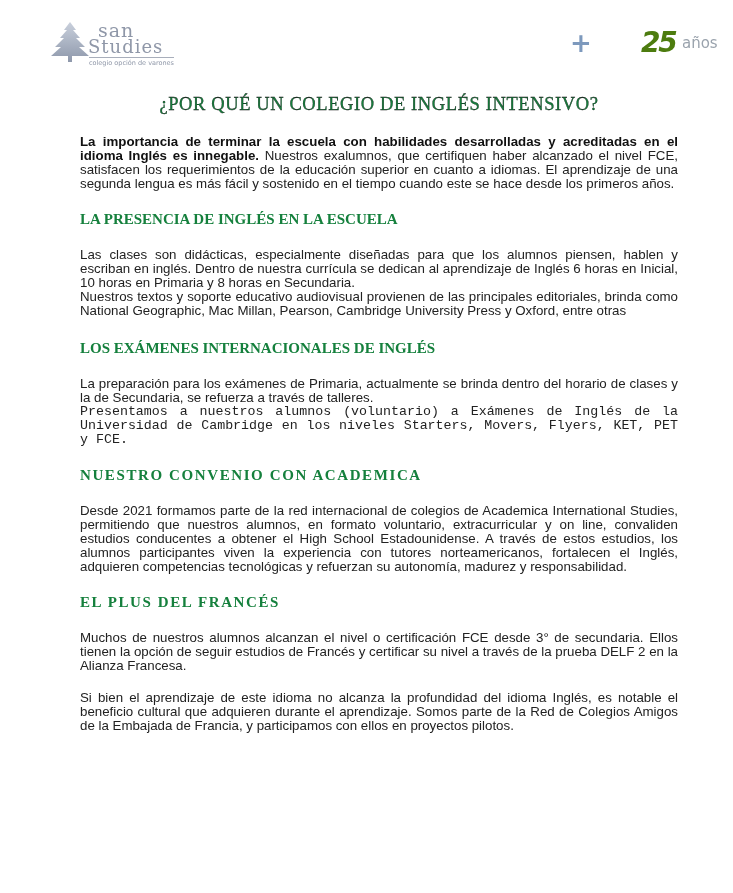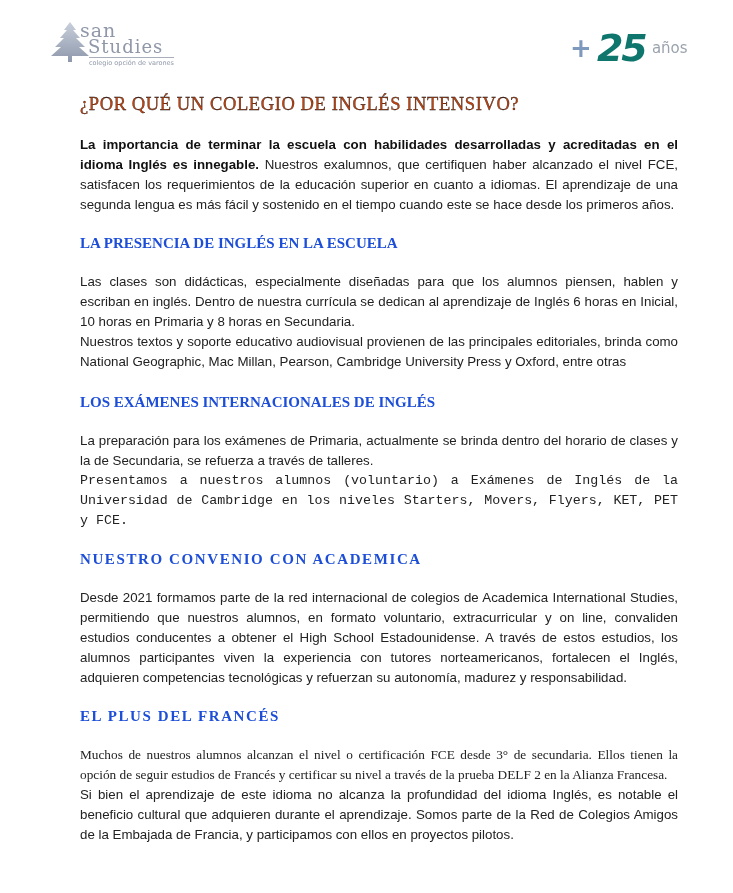--- a/index.html
+++ b/index.html
@@ -1,39 +1,39 @@
 <!DOCTYPE html>
 <html><head>
 <meta charset="utf-8">
 <style>
   html, body { margin:0; padding:0; background:#ffffff; }
   body { width:733px; height:893px; position:relative; overflow:hidden;
          font-family:"DejaVu Sans", sans-serif; color:#1a1a1a; }
   .header { position:absolute; left:0; top:0; width:733px; height:80px; }
   .logo { position:absolute; left:48px; top:20px; width:140px; height:48px; }
   .logo svg { position:absolute; left:0; top:0; }
-  .logo-san { position:absolute; left:32px; top:0px; font-family:"DejaVu Serif", serif;
+  .logo-san { position:absolute; left:50px; top:0px; font-family:"DejaVu Serif", serif;
               font-size:19px; color:#8f97a8; letter-spacing:1px; line-height:20px; }
   .logo-charbel { position:absolute; left:40px; top:17px; font-family:"DejaVu Serif", serif;
               font-size:18px; color:#8f97a8; letter-spacing:1px; line-height:20px; }
   .logo-sub { position:absolute; left:41px; top:37px; font-size:6.5px; color:#8f97a8;
               border-top:1px solid #a8aebb; padding-top:1px; white-space:nowrap; }
   .anniv { position:absolute; left:570px; top:26px; height:40px; white-space:nowrap; }
   .anniv-plus { font-size:26px; color:#7d99bd; font-weight:bold; vertical-align:middle; }
-  .anniv-num { font-size:38px; color:#0f766e; font-weight:bold; font-style:italic; vertical-align:middle; letter-spacing:-2px; }
+  .anniv-num { font-size:28px; color:#4d7c0f; font-weight:bold; font-style:italic; vertical-align:middle; letter-spacing:-2px;margin-left:44px; }
   .anniv-word { font-size:15px; color:#9aa3ad; vertical-align:middle; margin-left:1px; }
 
   .content { position:absolute; left:80px; top:94px; width:598px; }
-  .title { text-align:left; font-family:"Liberation Serif", serif; font-size:18.5px;
-           letter-spacing:0.6px; margin:0 0 20px 0; color:#c2410c; font-weight:normal; -webkit-text-stroke:0.3px #111; }
-  p { margin:0; font-family:"Liberation Sans", sans-serif; font-size:13.3px; line-height:20px;
+  .title { text-align:center; font-family:"Liberation Serif", serif; font-size:18.5px;
+           letter-spacing:0.6px; margin:0 0 20px 0; color:#15803d; font-weight:normal; -webkit-text-stroke:0.3px #111; }
+  p { margin:0; font-family:"Liberation Sans", sans-serif; font-size:13.3px; line-height:14px;
       text-align:justify; color:#222; }
   p.last-left { text-align-last:left; }
   .bold { font-weight:bold; color:#111; }
-  h2 { font-family:"Liberation Serif", serif; color:#1d4ed8; font-size:15px; margin:0;
+  h2 { font-family:"Liberation Serif", serif; color:#15803d; font-size:15px; margin:0;
        font-weight:bold; letter-spacing:0px; }
   h2.wide { letter-spacing:1.6px; font-size:15px; }
 </style>
 </head>
 <body>
 
 <div class="header">
   <div class="logo">
     <svg width="44" height="44" viewBox="0 0 44 44">
       <defs>
@@ -72,16 +72,16 @@
     <p class="last-left" style="margin-bottom:20px;font-family:Liberation Mono, monospace;">Presentamos a nuestros alumnos (voluntario) a Exámenes de Inglés de la Universidad de Cambridge en los niveles Starters, Movers, Flyers, KET, PET y FCE.</p>
   </section>
 
   <section>
     <h2 class="wide" style="margin-bottom:20px;">NUESTRO CONVENIO CON ACADEMICA</h2>
     <p class="last-left" style="margin-bottom:20px;">Desde 2021 formamos parte de la red internacional de colegios de Academica International Studies, permitiendo que nuestros alumnos, en formato voluntario, extracurricular y on line, convaliden estudios conducentes a obtener el High School Estadounidense. A través de estos estudios, los alumnos participantes viven la experiencia con tutores norteamericanos, fortalecen el Inglés, adquieren competencias tecnológicas y refuerzan su autonomía, madurez y responsabilidad.</p>
   </section>
 
   <section>
     <h2 class="wide" style="margin-bottom:20px;">EL PLUS DEL FRANCÉS</h2>
-    <p class="last-left" style="font-family:Liberation Serif, serif;">Muchos de nuestros alumnos alcanzan el nivel o certificación FCE desde 3° de secundaria. Ellos tienen la opción de seguir estudios de Francés y certificar su nivel a través de la prueba DELF 2 en la Alianza Francesa.</p>
+    <p class="last-left" style="margin-bottom:18px;">Muchos de nuestros alumnos alcanzan el nivel o certificación FCE desde 3° de secundaria. Ellos tienen la opción de seguir estudios de Francés y certificar su nivel a través de la prueba DELF 2 en la Alianza Francesa.</p>
     <p class="last-left">Si bien el aprendizaje de este idioma no alcanza la profundidad del idioma Inglés, es notable el beneficio cultural que adquieren durante el aprendizaje. Somos parte de la Red de Colegios Amigos de la Embajada de Francia, y participamos con ellos en proyectos pilotos.</p>
   </section>
 </div>
 
 </body></html>

